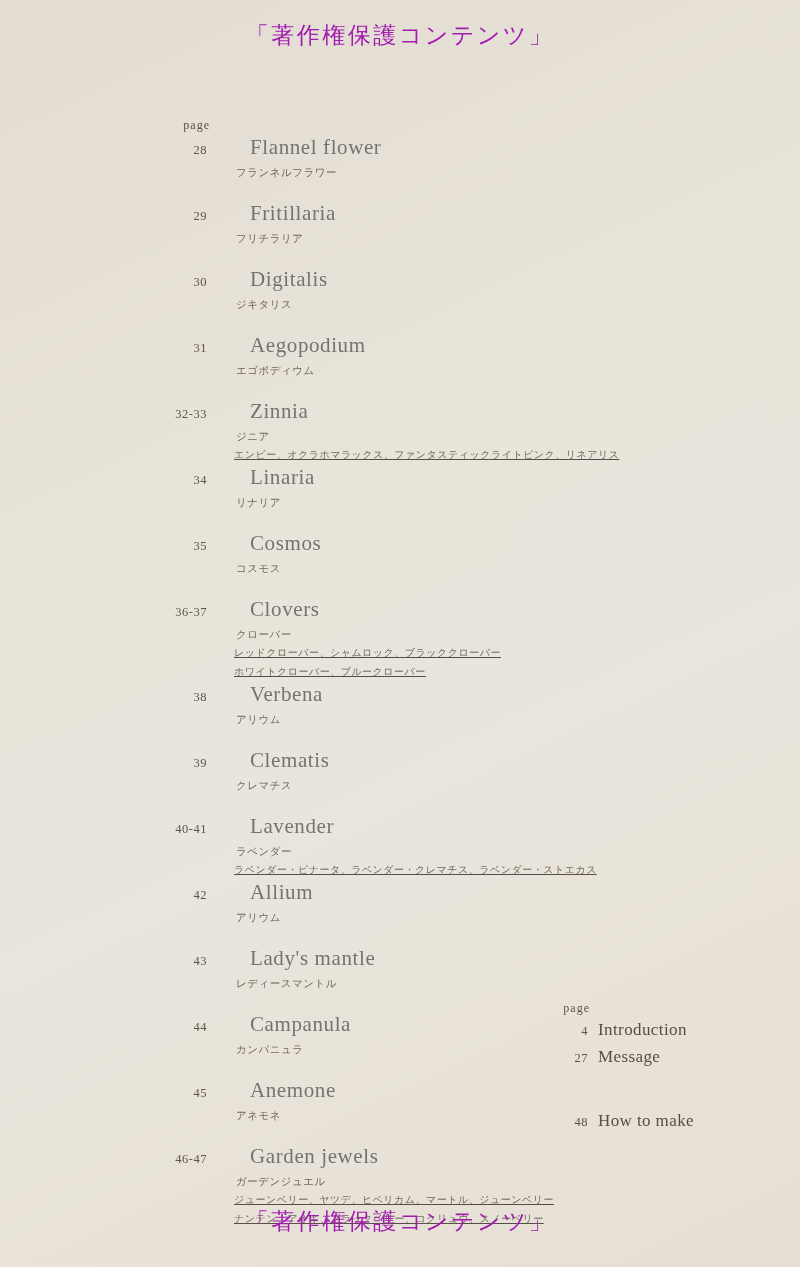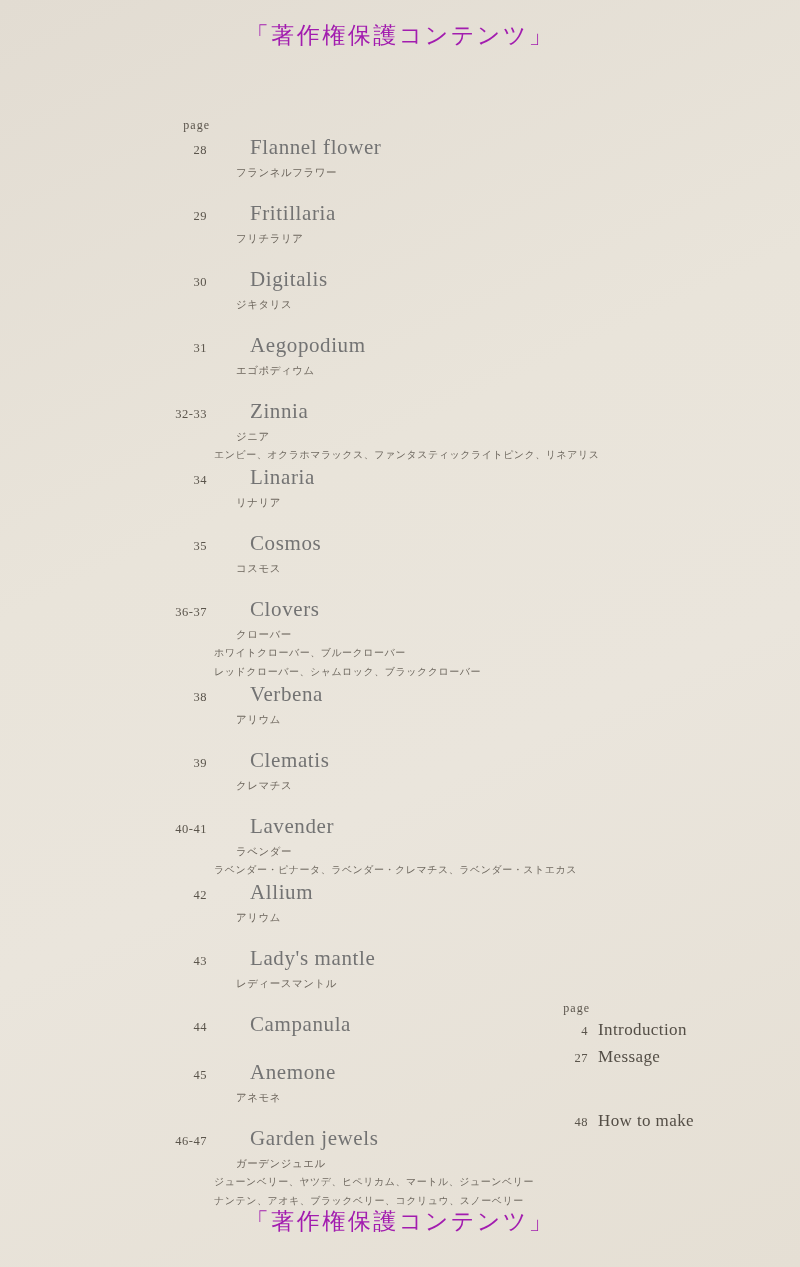--- a/index.html
+++ b/index.html
@@ -41,21 +41,21 @@
     text-align:right; font-size:12.5px; letter-spacing:0.5px; color:#5a544b;
   }
   .entry-title {
     font-size:21px; letter-spacing:0.6px; color:#737373;
   }
   .entry-kana {
     margin-left:86px; margin-top:1px;
     font-size:10.5px; letter-spacing:0.5px; line-height:17px;
     color:#6d665d;
   }
-  .entry-varieties { margin-left:64px; }
+  .entry-varieties { margin-left:84px;text-decoration:underline; }
   .variety-line {
     font-size:10px; letter-spacing:0.5px; line-height:19px;
     color:#6f6960; white-space:nowrap;
   }
 
   
   .toc-right {
     position:absolute; left:560px; top:999px; width:210px;
   }
   .toc-right .page-label { width:30px; }
@@ -144,22 +144,22 @@
 
   </div>
 
   <div class="entry has-var">
     <div class="entry-row">
       <span class="entry-num">36-37</span>
       <span class="entry-title">Clovers</span>
     </div>
     <div class="entry-kana">クローバー</div>
     <div class="entry-varieties">
+          <div class="variety-line">レッドクローバー、シャムロック、ブラッククローバー</div>
           <div class="variety-line">ホワイトクローバー、ブルークローバー</div>
-          <div class="variety-line">レッドクローバー、シャムロック、ブラッククローバー</div>
         </div>
   </div>
 
   <div class="entry">
     <div class="entry-row">
       <span class="entry-num">38</span>
       <span class="entry-title">Verbena</span>
     </div>
     <div class="entry-kana">アリウム</div>
 
@@ -201,20 +201,21 @@
     </div>
     <div class="entry-kana">レディースマントル</div>
 
   </div>
 
   <div class="entry">
     <div class="entry-row">
       <span class="entry-num">44</span>
       <span class="entry-title">Campanula</span>
     </div>
+    <div class="entry-kana">カンパニュラ</div>
 
   </div>
 
   <div class="entry">
     <div class="entry-row">
       <span class="entry-num">45</span>
       <span class="entry-title">Anemone</span>
     </div>
     <div class="entry-kana">アネモネ</div>
 

